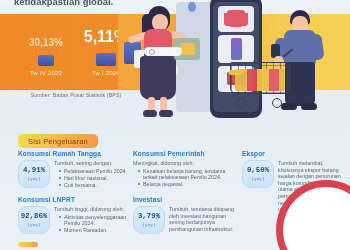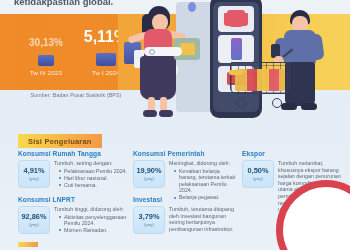--- a/index.html
+++ b/index.html
@@ -99,33 +99,33 @@
     background:repeating-linear-gradient(90deg,rgba(58,64,88,.55) 0 1px,transparent 1px 7px),
                repeating-linear-gradient(0deg,rgba(58,64,88,.45) 0 1px,transparent 1px 9px);}
   .cart-goods{position:absolute;left:4px;top:6px;width:50px;height:22px;
     background:linear-gradient(90deg,#e8b84b 0 12px,#d94a52 12px 22px,#f0c24a 22px 34px,#e2596a 34px 44px,#e8b84b 44px 50px);
     border-radius:2px;opacity:.95;}
   .cart-h{position:absolute;left:52px;top:-10px;width:12px;height:2px;background:#3a4058;transform:rotate(-40deg);}
   .wheel{position:absolute;bottom:0;width:8px;height:8px;border:1.6px solid #3a4058;border-radius:50%;}
   .wheel.w1{left:6px;} .wheel.w2{left:42px;}
 
   
-  .pill{position:absolute;border-radius:0;color:#7a4a12;font-size:7.5px;font-weight:bold;
+  .pill{position:absolute;border-radius:5px;color:#7a4a12;font-size:7.5px;font-weight:normal;
     padding:2.5px 10px;background:linear-gradient(90deg,#f7d94e 0%,#f6b24a 60%,#f39a46 100%);letter-spacing:.2px;}
   .pill.p1{left:18px;top:134px;}
   .pill.p2{left:18px;top:242px;}
 
   .grid{position:absolute;left:0;top:150px;width:350px;}
   .card{position:absolute;}
   .card h4{margin:0 0 3px 0;font-size:6.6px;color:#2b7fc4;font-weight:bold;letter-spacing:.1px;}
   .row{display:flex;gap:4px;align-items:flex-start;}
-  .stat{width:30px;min-width:30px;height:26px;border-radius:4px;
+  .stat{width:30px;min-width:30px;height:26px;border-radius:9px;
     background:linear-gradient(180deg,#dcedfb 0%,#cbe4f8 100%);
     display:flex;flex-direction:column;align-items:center;justify-content:center;
-    border:.5px solid #bcdaf2;}
+    border:.5px solid #bcdaf2;font-family:Liberation Mono, monospace;}
   .stat .num{font-size:7.4px;font-weight:bold;color:#1f4e79;line-height:1;}
   .stat .unit{font-size:4.4px;color:#5b88ad;margin-top:1px;}
   .desc{font-size:5.3px;color:#5a6877;line-height:6.6px;flex:1;}
   .desc .lead{display:block;margin-bottom:1px;}
   .desc ul{margin:0;padding-left:6px;list-style:none;}
   .desc li{position:relative;padding-left:4px;margin-bottom:.5px;}
   .desc li:before{content:"";position:absolute;left:-1px;top:2.2px;width:2px;height:2px;background:#2b7fc4;border-radius:50%;}
 
   .c1{left:18px;top:0px;width:112px;}
   .c2{left:133px;top:0px;width:104px;}
@@ -241,24 +241,20 @@
             <li>Hari libur nasional.</li>
             <li>Cuti bersama.</li>
           </ul>
         </div>
       </div>
     </div>
 
     <div class="card c2">
       <h4>Konsumsi Pemerintah</h4>
       <div class="row">
-        <div class="stat">
-          <span class="num">19,90%</span>
-          <span class="unit">(yoy)</span>
-        </div>
         <div class="desc">
           <span class="lead">Meningkat, didorong oleh:</span>
           <ul>
             <li>Kenaikan belanja barang, terutama terkait pelaksanaan Pemilu 2024.</li>
             <li>Belanja pegawai.</li>
           </ul>
         </div>
       </div>
     </div>
 

